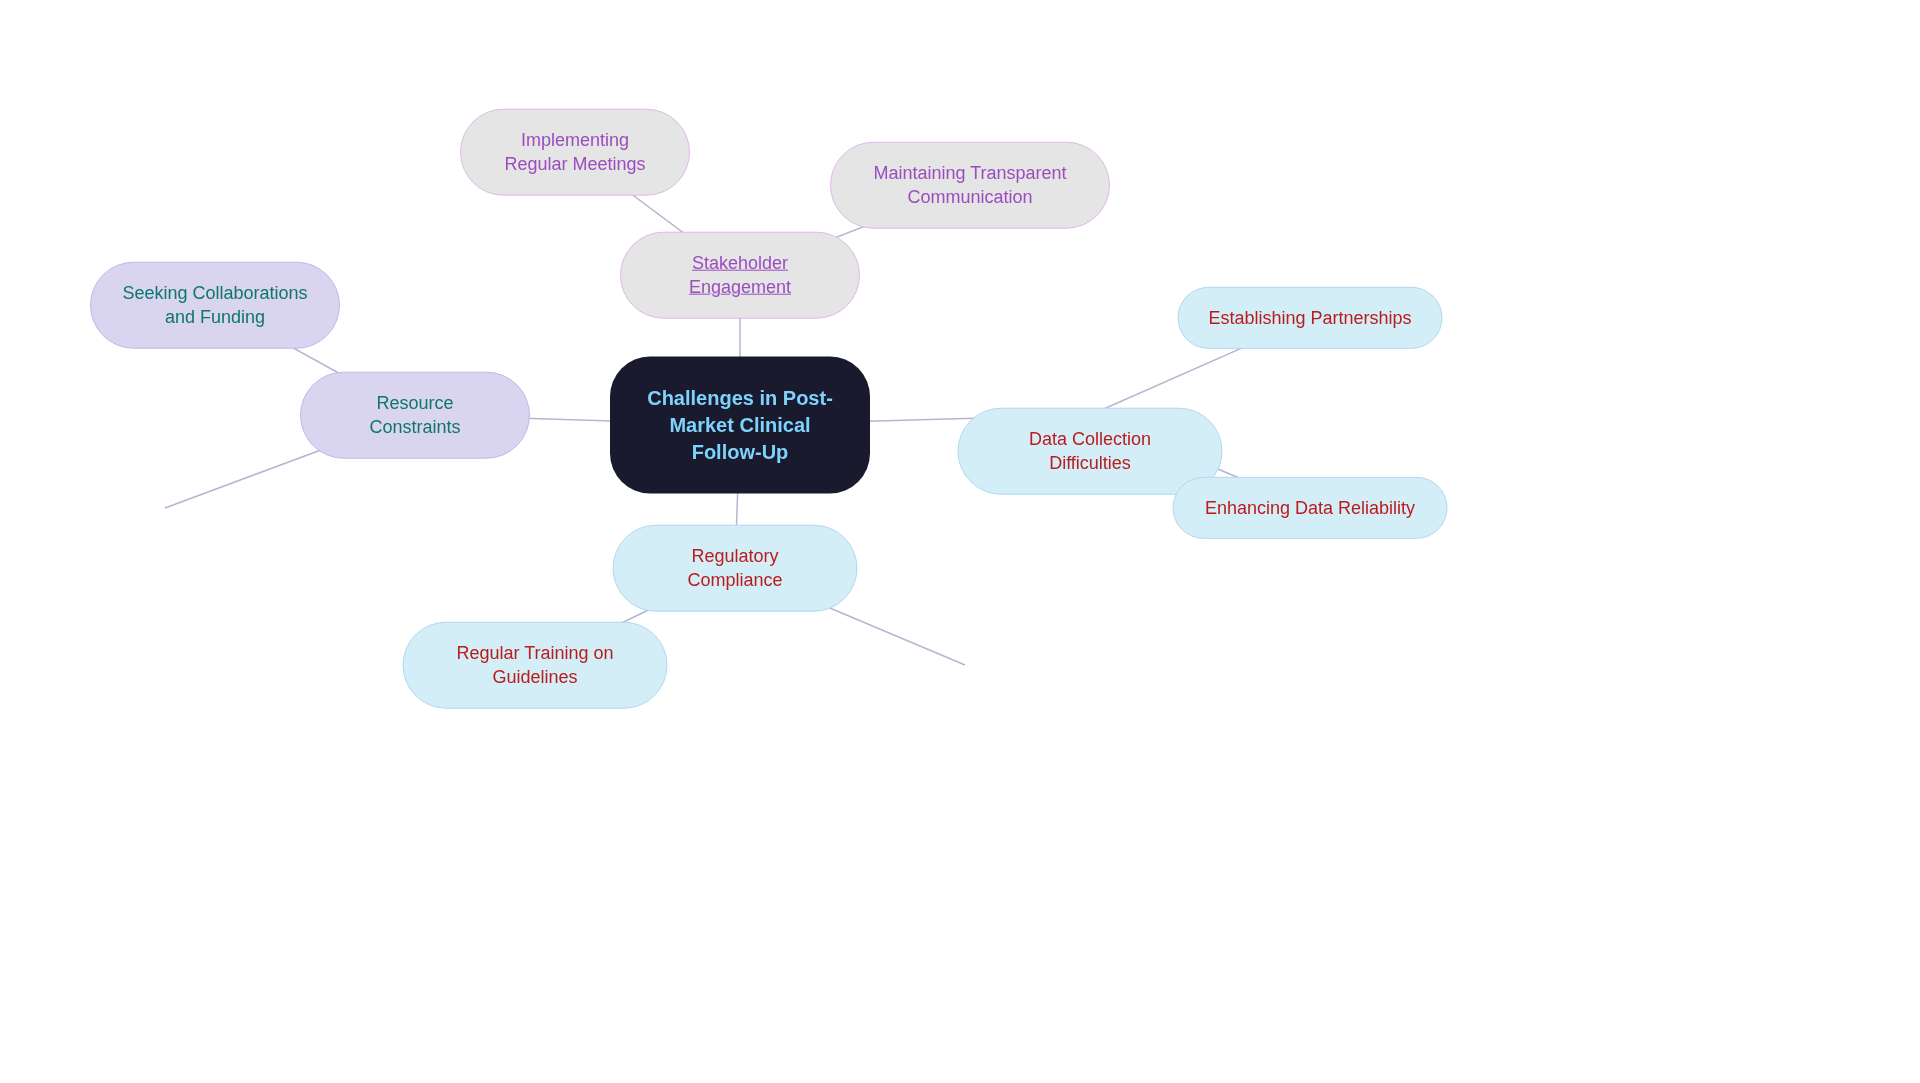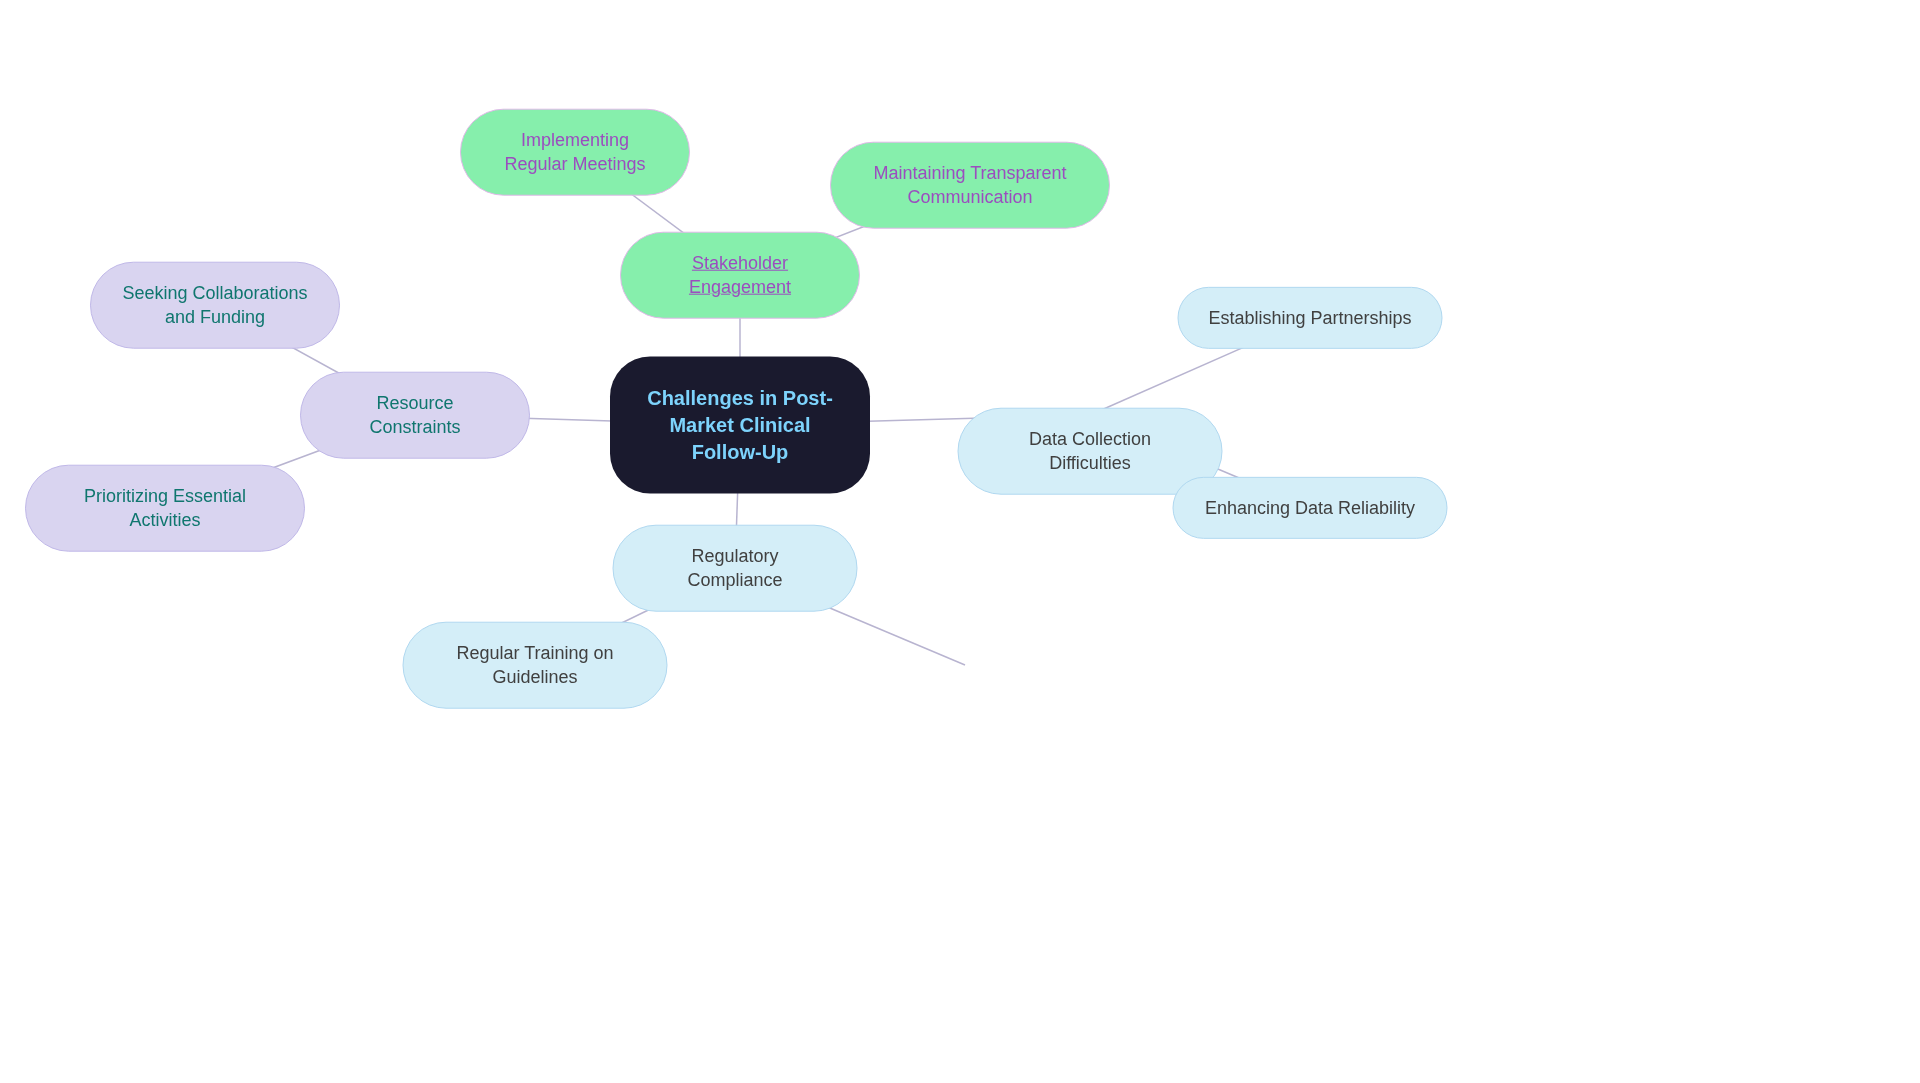--- a/index.html
+++ b/index.html
@@ -43,27 +43,27 @@
       width: 260px;
       padding: 28px 32px;
       border-radius: 40px;
     }
     .node-purple {
       background: #d9d4f0;
       color: #0f766e;
       border: 1.5px solid #c0b8e8;
     }
     .node-pink {
-      background: #86efac;
+      background: #e5e5e5;
       color: #9b4dbf;
       border: 1.5px solid #e0b8e8;
     }
     .node-blue {
       background: #d4eef8;
-      color: #404040;
+      color: #b91c1c;
       border: 1.5px solid #b0d8f0;
     }
   </style>
 </head>
 <body>
 
 <div id="mindmap-container">
   <svg id="connections">
       <line x1="740" y1="425" x2="740" y2="275" stroke="#b8b4d0" stroke-width="1.5"></line>
       <line x1="740" y1="275" x2="575" y2="152" stroke="#b8b4d0" stroke-width="1.5"></line>
@@ -96,23 +96,20 @@
   </div>
 
   <div class="node node-purple" style="left:415px; top:415px; width:230px;" id="node-resource">
     <span>Resource Constraints</span>
   </div>
 
   <div class="node node-purple" style="left:215px; top:305px; width:250px;" id="node-seeking">
     <span>Seeking Collaborations and Funding</span>
   </div>
 
-  <div class="node node-purple" style="left:165px; top:508px; width:280px;" id="node-prioritizing">
-    <span>Prioritizing Essential Activities</span>
-  </div>
 
   <div class="node node-blue" style="left:735px; top:568px; width:245px;" id="node-regulatory">
     <span>Regulatory Compliance</span>
   </div>
 
   <div class="node node-blue" style="left:535px; top:665px; width:265px;" id="node-training">
     <span>Regular Training on Guidelines</span>
   </div>
 
 

